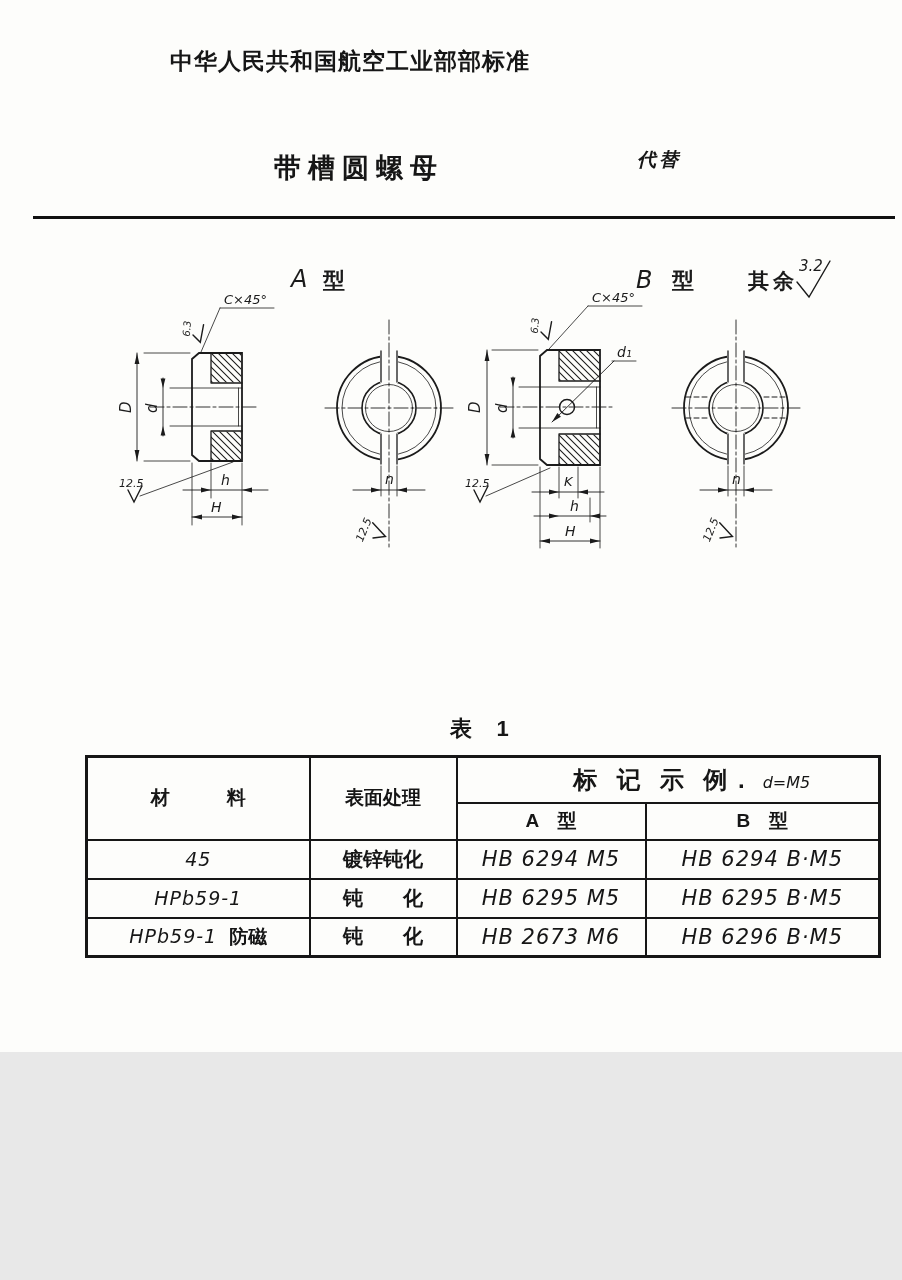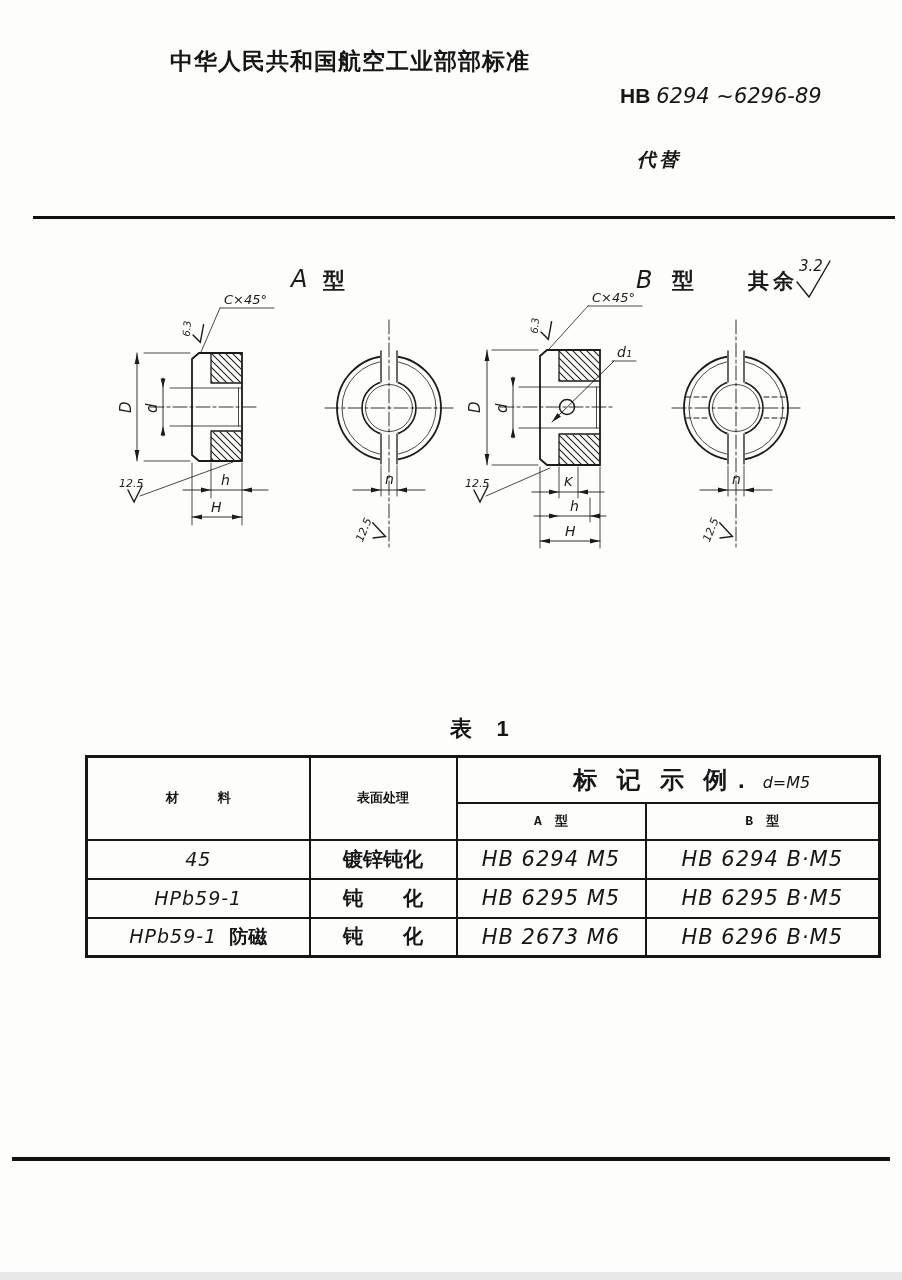--- a/index.html
+++ b/index.html
@@ -1,32 +1,32 @@
 <!DOCTYPE html>
 <html><head>
 <meta charset="utf-8">
 <style>
   html,body{margin:0;padding:0;background:#e8e8e8;}
   #page{
-    position:relative; width:902px; height:1272px; margin:0 auto;
+    position:relative; width:902px; height:1052px; margin:0 auto;
     background:#fdfdfb; color:#161616; overflow:hidden;
     font-family:"Liberation Sans", sans-serif;
   }
   .abs{position:absolute;}
   .print{font-family:"Liberation Sans", sans-serif; font-weight:bold; font-style:normal;}
   .hw{font-family:"DejaVu Sans", sans-serif; font-style:italic; font-weight:normal;}
   .rule{background:#111; position:absolute;}
   
   #t1{
     position:absolute; left:85px; top:755px; width:793px; height:200px;
     border-collapse:collapse; table-layout:fixed;
     border:3px solid #161616;
   }
   #t1 td{border:2px solid #161616; text-align:center; vertical-align:middle; padding:0; overflow:hidden;}
-  #t1 .thz{font-size:13px; font-weight:bold; font-family:Liberation Mono, monospace; white-space:pre;}
+  #t1 .thz{font-size:19px; font-weight:bold; font-family:Liberation Sans, sans-serif; white-space:pre;}
   #t1 .exl{font-size:24px; font-weight:bold; letter-spacing:2px; white-space:pre;margin-left:48px;}
   #t1 .excond{font-size:16px; margin-left:16px;}
   #t1 .mat{font-size:19px; letter-spacing:1px;}
   #t1 .matsuf{font-size:19px; font-weight:bold; font-family:"Liberation Sans",sans-serif; font-style:normal; margin-left:12px;}
   #t1 .surf{font-size:20px; font-weight:bold; font-family:"Liberation Sans",sans-serif; white-space:pre;margin-top:12px;}
   #t1 .code{font-size:21px; letter-spacing:1px; white-space:pre;}
   
   #dwg line,#dwg path,#dwg circle,#dwg polyline{stroke:#1b1b1b; fill:none; stroke-linecap:round;}
   #dwg .ol{stroke-width:1.8;}
   #dwg .ml{stroke-width:1.3;}
@@ -40,24 +40,21 @@
   #dwg polygon.ar{fill:#1b1b1b; stroke:none;}
   #dwg text{fill:#1b1b1b; stroke:none; font-family:"DejaVu Sans",sans-serif; font-style:italic;}
   #dwg text.zh{font-style:normal; font-weight:bold; font-family:"Liberation Sans",sans-serif;}
 </style>
 </head>
 <body>
 
 <div id="page">
 
   <div class="abs print" style="left:170px; top:46px; font-size:23px; letter-spacing:1px;">中华人民共和国航空工业部部标准</div>
-  <div class="abs" style="left:620px; top:84px; font-size:21px;">
-    <span class="print">HB</span>
-    <span class="hw">6294 ~6296-89</span>
-  </div>
+  <div class="abs print" style="left:274px; top:150px; font-size:27px; letter-spacing:7px;">带槽圆螺母</div>
   <div class="abs print" style="left:637px; top:147px; font-size:19px; letter-spacing:3px;font-style:italic;">代替</div>
   <div class="rule" style="left:33px; top:216px; width:862px; height:3px;"></div>
 
   <svg id="dwg" class="abs" style="left:0; top:240px;" width="902" height="345" viewBox="0 0 902 345">
     <defs>
       <pattern id="hp" width="7" height="7" patternUnits="userSpaceOnUse">
         <path d="M-1.5,5.5 L1.5,8.5 M-1.5,-1.5 L8.5,8.5 M5.5,-1.5 L8.5,1.5" stroke="#1b1b1b" stroke-width="1.1" fill="none"></path>
       </pattern>
     </defs>
 

